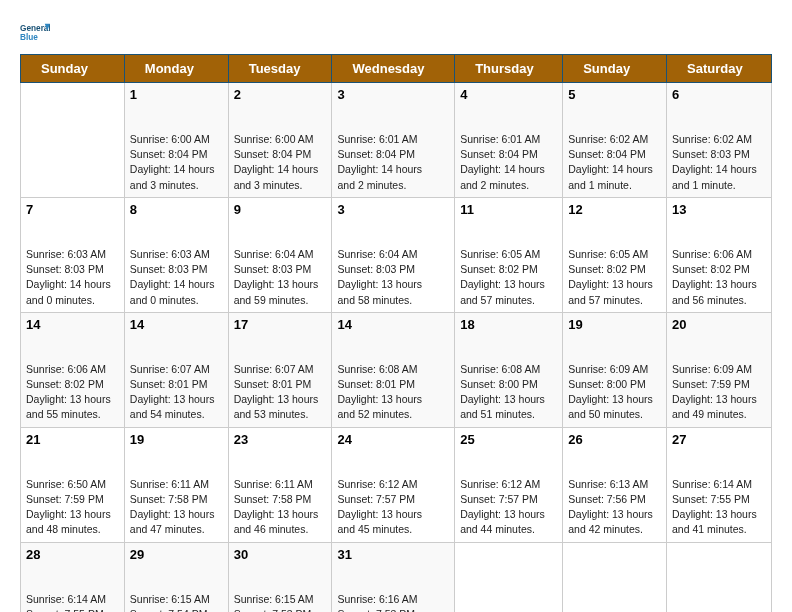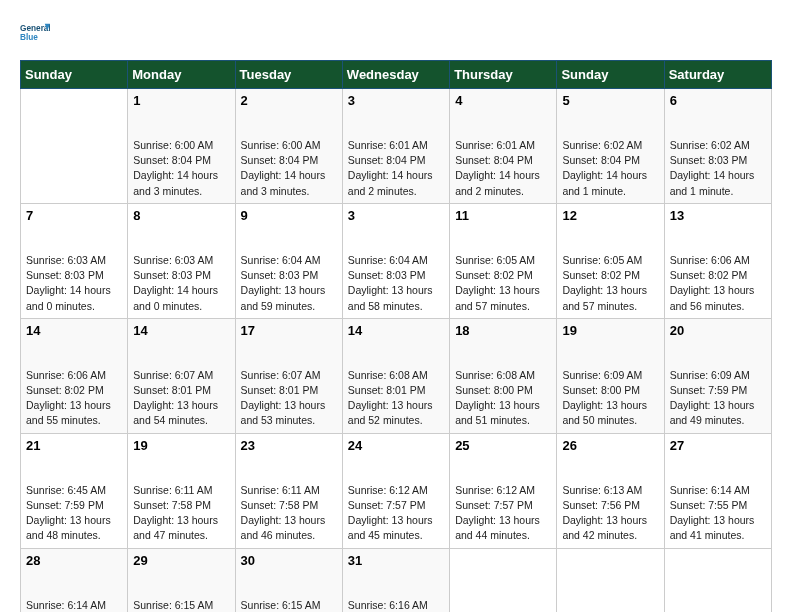--- a/index.html
+++ b/index.html
@@ -7,21 +7,21 @@
       font-family: Arial, sans-serif;
       background: #fff;
       width: 792px;
       min-height: 612px;
       padding: 20px;
     }
     .header {
       display: flex;
       justify-content: space-between;
       align-items: center;
-      margin-bottom: 10px;
+      margin-bottom: 4px;
     }
     .logo {
       display: flex;
       align-items: center;
       gap: 4px;
     }
     .logo-icon {
       width: 30px;
       height: 30px;
     }
@@ -36,23 +36,23 @@
     .subtitle {
       font-size: 14px;
       color: #333;
     }
     table {
       width: 100%;
       border-collapse: collapse;
       font-size: 11px;
     }
     thead tr th {
-      background-color: #14532d;
+      background-color: #a16207;
       color: #fff;
-      padding: 6px 4px;
+      padding: 6px 20px;
       text-align: left;
       font-size: 13px;
       font-weight: bold;
       border: 1px solid #1a5276;
     }
     tbody tr td {
       border: 1px solid #ccc;
       vertical-align: top;
       padding: 4px 5px;
       min-height: 70px;
@@ -250,21 +250,21 @@
           <span class="day-number">20</span>
           <div class="day-info" style="white-space: pre-line;">Sunrise: 6:09 AM
 Sunset: 7:59 PM
 Daylight: 13 hours
 and 49 minutes.</div>
         </td>
       </tr>
       <tr>
         <td>
           <span class="day-number">21</span>
-          <div class="day-info" style="white-space: pre-line;">Sunrise: 6:45 AM
+          <div class="day-info" style="white-space: pre-line;">Sunrise: 6:50 AM
 Sunset: 7:59 PM
 Daylight: 13 hours
 and 48 minutes.</div>
         </td>
         <td>
           <span class="day-number">19</span>
           <div class="day-info" style="white-space: pre-line;">Sunrise: 6:11 AM
 Sunset: 7:58 PM
 Daylight: 13 hours
 and 47 minutes.</div>

